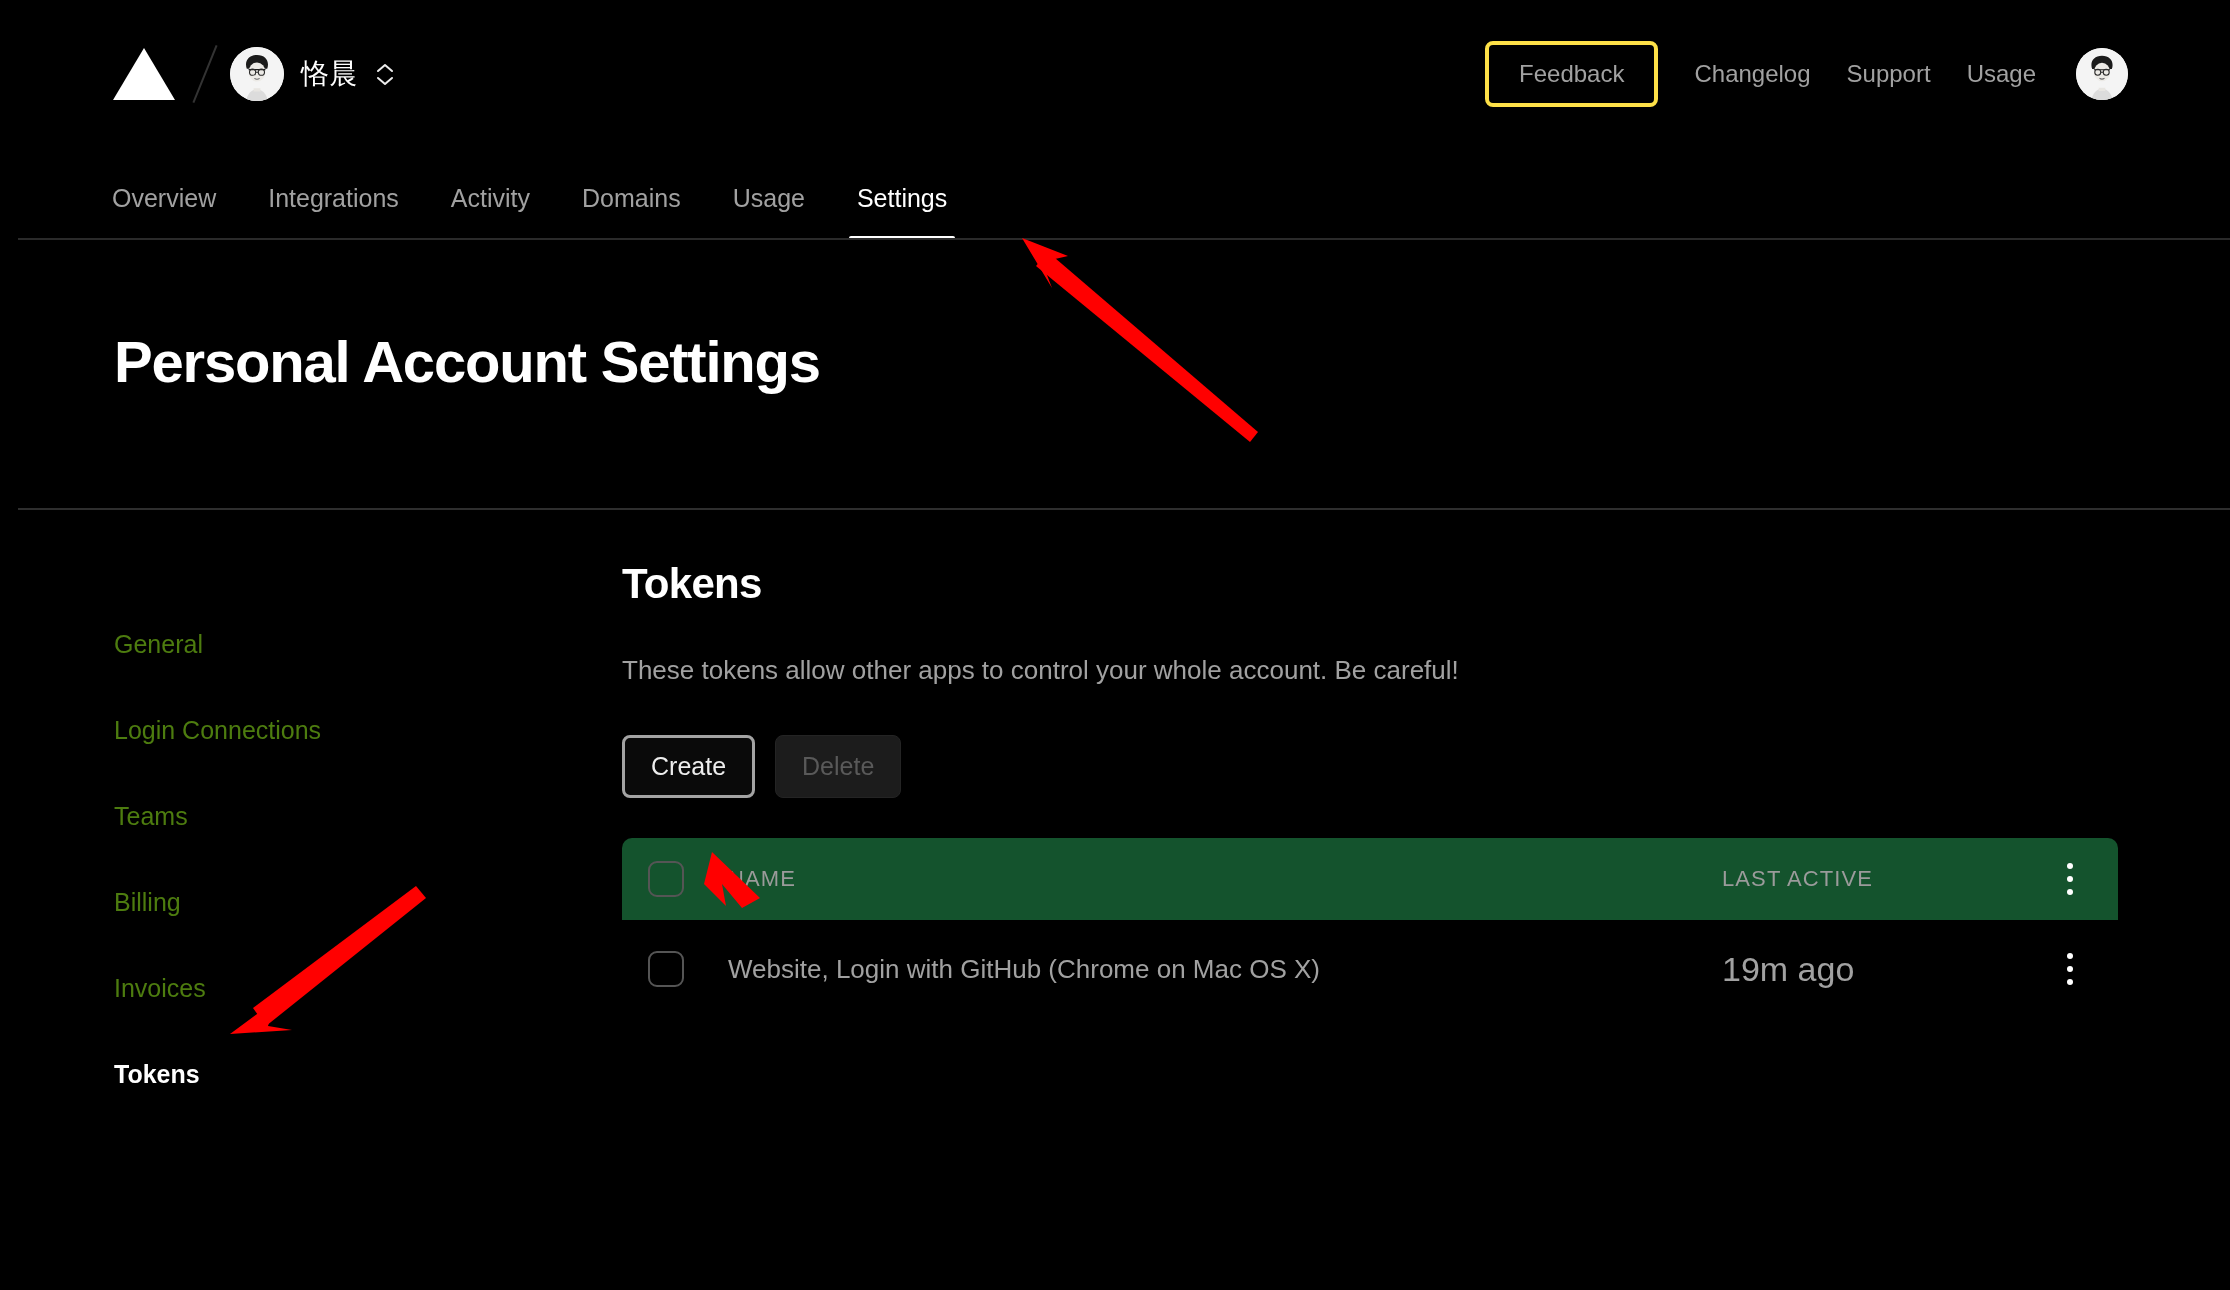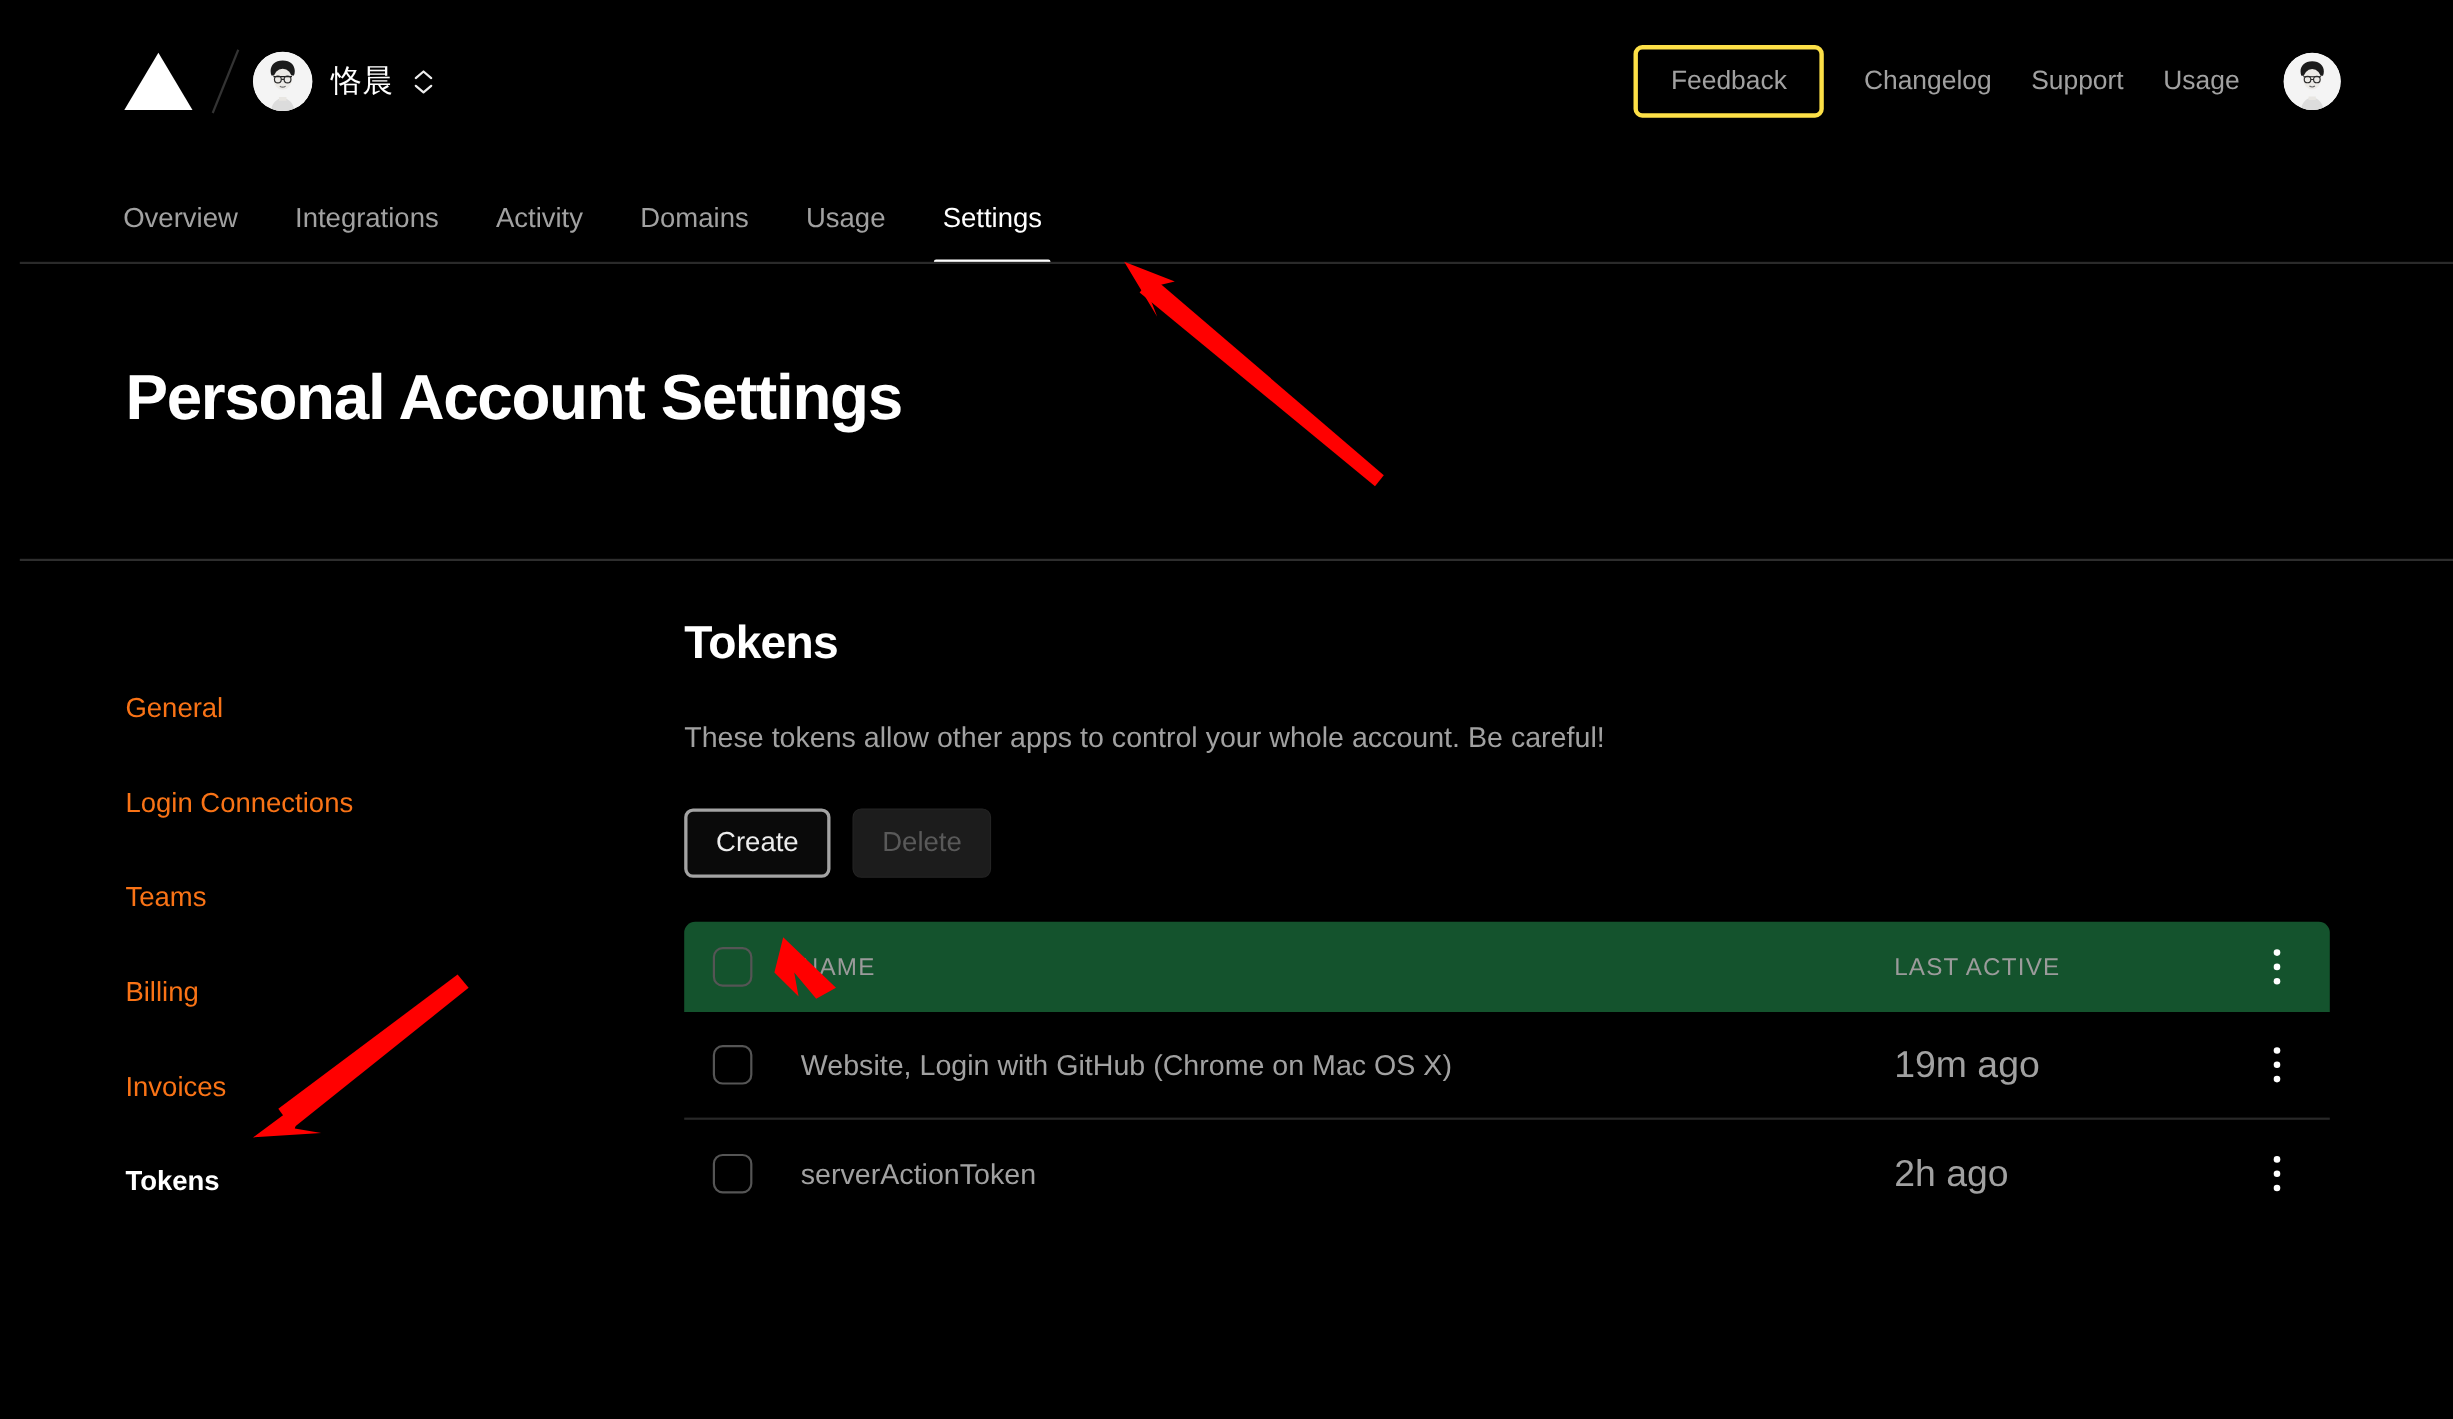--- a/index.html
+++ b/index.html
@@ -96,21 +96,21 @@
     position: absolute; left: 18px; right: 0; top: 508px; height: 2px;
     background: #2e2e2e;
   }
 
   
   .content { position: absolute; left: 0; top: 560px; width: 2230px; }
   .side-nav {
     position: absolute; left: 114px; top: 70px; width: 420px;
   }
   .side-item {
-    color: #f97316; font-size: 25px; margin-bottom: 57px;
+    color: #4d7c0f; font-size: 25px; margin-bottom: 57px;
     cursor: pointer; white-space: nowrap;
   }
   .side-item.active { color: #fff; font-weight: 700; }
 
   .panel { position: absolute; left: 622px; top: 0; width: 1496px; }
   .panel-title {
     color: #fff; font-size: 42px; font-weight: 700; letter-spacing: -0.7px;
   }
   .panel-desc {
     color: #a1a1a1; font-size: 26px; margin-top: 47px;
@@ -292,32 +292,20 @@
           <span class="c-active">19m ago</span>
           <span class="c-menu">
             <span class="dots">
                 <i></i>
                 <i></i>
                 <i></i>
               </span>
           </span>
         </div>
 
-        <div class="trow tbody-row">
-          <span class="cb"></span>
-          <span class="c-name">serverActionToken</span>
-          <span class="c-active">2h ago</span>
-          <span class="c-menu">
-            <span class="dots">
-                <i></i>
-                <i></i>
-                <i></i>
-              </span>
-          </span>
-        </div>
 
       </div>
     </section>
   </div>
 
   <svg class="annot" viewBox="0 0 2230 1290">
 
     <g>
       <polygon points="1258,432 1048,252 1036,266 1250,442" fill="#ff0000"></polygon>
       <polygon points="1022,238 1068,256 1042,262 1052,288" fill="#ff0000"></polygon>

